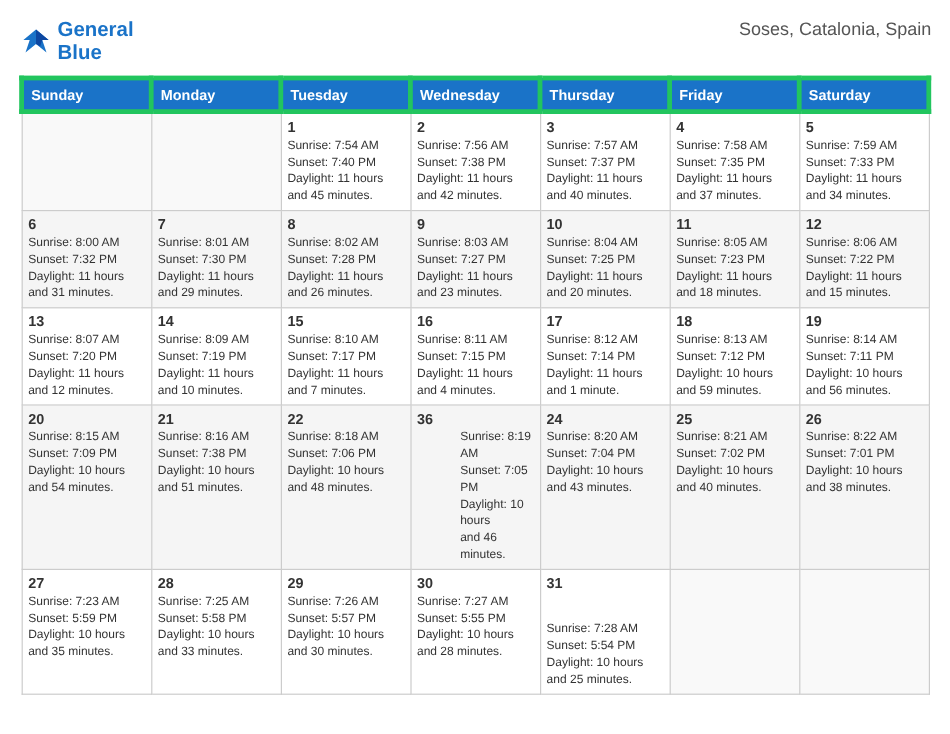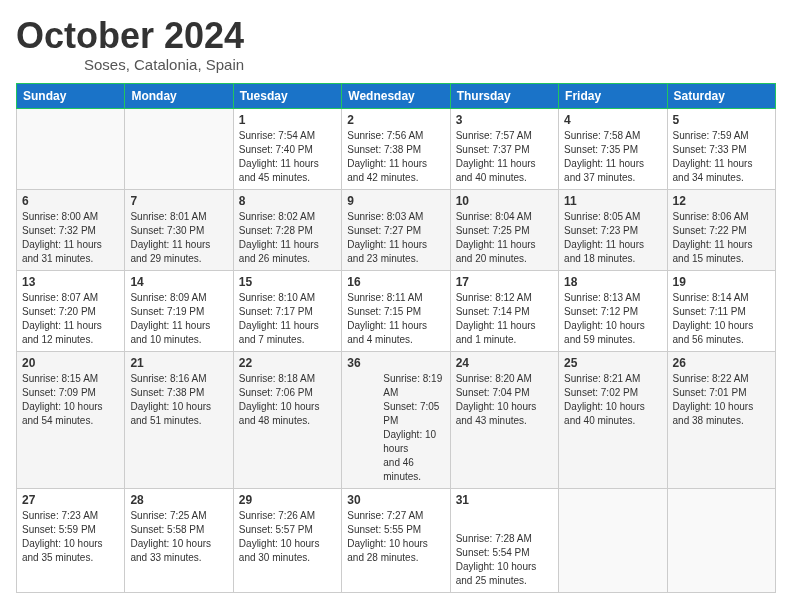--- a/index.html
+++ b/index.html
@@ -43,21 +43,21 @@
       border-collapse: collapse;
       font-size: 10.5px;
     }
     thead th {
       background: #1a73c8;
       color: #fff;
       padding: 5px 6px;
       text-align: left;
       font-size: 12px;
       font-weight: bold;
-      border: 1px solid #22c55e;
+      border: 4px solid #22c55e;
     }
     tbody td {
       border: 1px solid #ccc;
       vertical-align: top;
       padding: 4px 5px;
       width: 14.28%;
       min-height: 80px;
       background: #fff;
     }
     tbody tr:nth-child(even) td {
@@ -76,22 +76,33 @@
       line-height: 1.4;
     }
     .empty-cell {
       background: #f9f9f9;
     }
   </style>
 </head>
 <body>
 
 <div class="header">
+  <div class="logo">
+    <svg class="logo-bird" viewBox="0 0 32 32" xmlns="http://www.w3.org/2000/svg">
+      <polygon points="16,4 28,14 22,14 26,26 16,18 6,26 10,14 4,14" fill="#1a73c8"></polygon>
+      <polygon points="16,4 28,14 22,14 20,20 16,18" fill="#0d47a1"></polygon>
+    </svg>
+    <div>
+      <div style="font-size:17px;font-weight:bold;color:#333;line-height:1.1;">
+        <span style="color:#1a73c8;">General</span>
+      </div>
+      <div style="font-size:17px;font-weight:bold;color:#1a73c8;line-height:1.1;">Blue</div>
+    </div>
+  </div>
   <div class="title-block">
-    <div class="month-title">October 2024</div>
     <div class="subtitle">Soses, Catalonia, Spain</div>
   </div>
 </div>
 
 <table>
   <thead>
     <tr>
     <th>Sunday</th>
         <th>Monday</th>
         <th>Tuesday</th>

